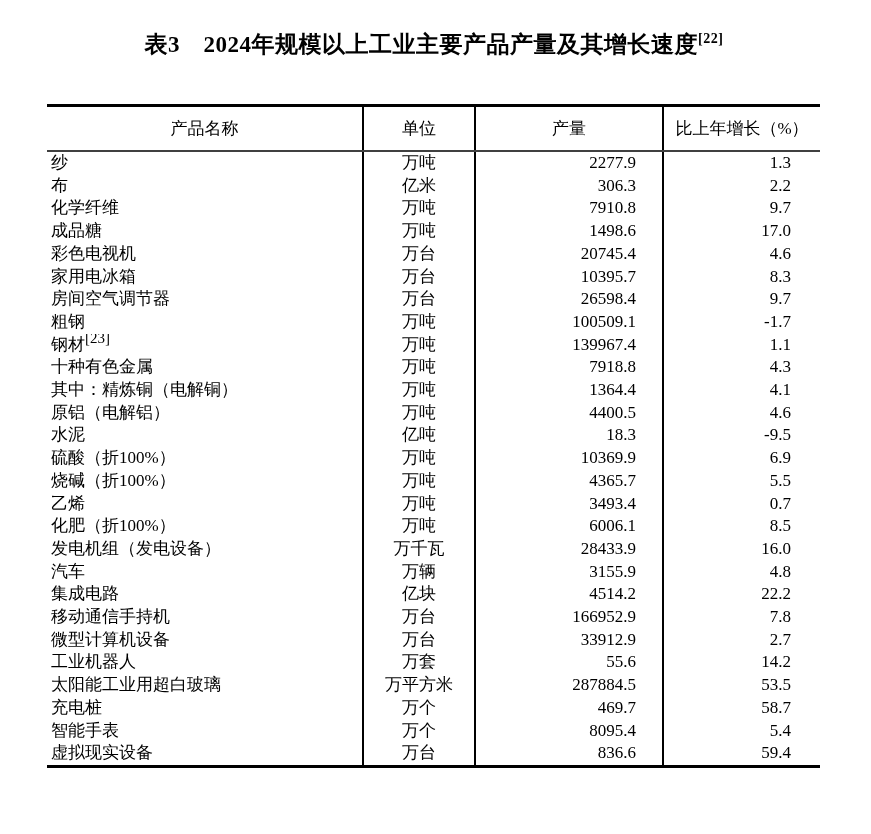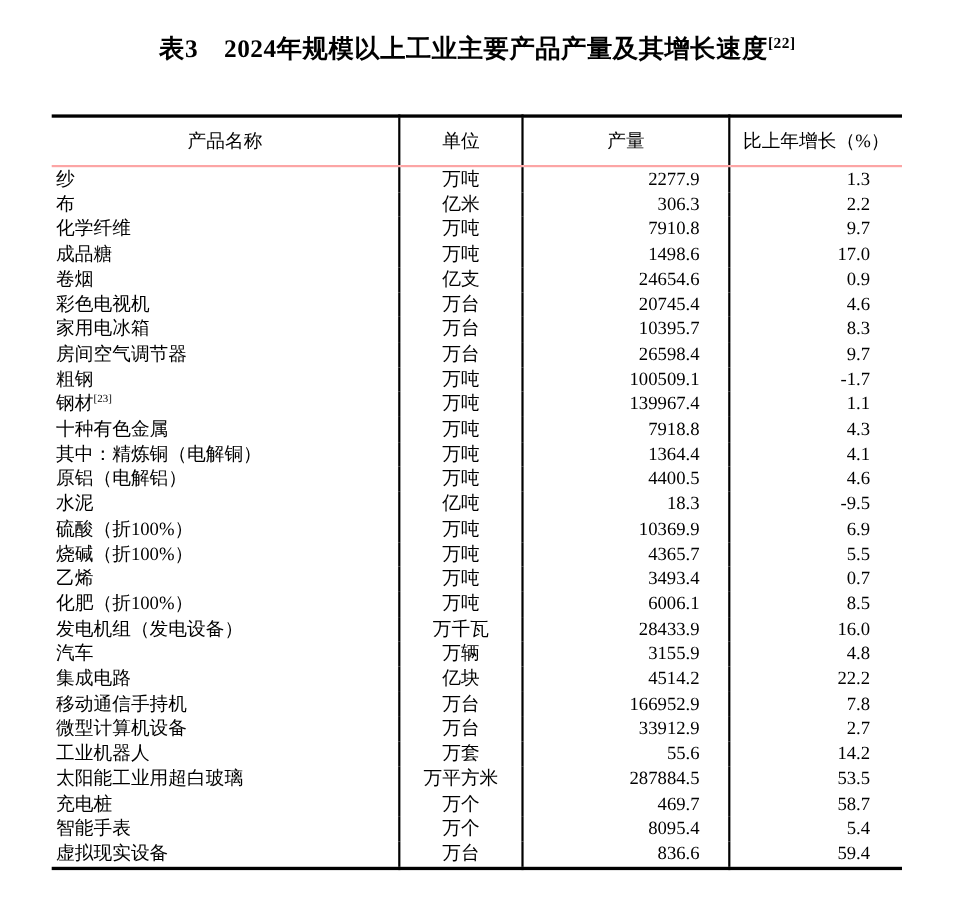--- a/index.html
+++ b/index.html
@@ -45,37 +45,37 @@
   col.c1 { width: 316px; }
   col.c2 { width: 112px; }
   col.c3 { width: 188px; }
   col.c4 { width: 157px; }
   thead th {
     font-weight: normal;
     font-size: 17px;
     height: 43px;
     text-align: center;
     vertical-align: middle;
-    border-bottom: 2px solid #fca5a5;
+    border-bottom: 2px solid #404040;
     padding: 0;
   }
   th + th, td + td {
     border-left: 2px solid #000000;
   }
   tbody td {
     font-size: 17px;
     height: 22.7px;
     padding: 0;
     vertical-align: middle;
     line-height: 22.7px;
     white-space: nowrap;
     overflow: hidden;
   }
   td.c-name { text-align: left; padding-left: 4px; }
-  td.c-name sup { font-size: 10px; vertical-align: super; line-height: 0; }
+  td.c-name sup { font-size: 15px; vertical-align: super; line-height: 0; }
   td.c-unit { text-align: center; }
   td.c-output { text-align: right; padding-right: 26px; }
   td.c-growth { text-align: right; padding-right: 29px; }
   .ind-1 { padding-left: 38px; }
   .ind-2 { padding-left: 85px; margin-top: 44px; }
 </style>
 </head>
 <body>
 
 <div class="page">
@@ -118,26 +118,20 @@
     <td class="c-output">7910.8</td>
     <td class="c-growth">9.7</td>
   </tr>
         <tr>
     <td class="c-name"><span>成品糖</span><sup></sup></td>
     <td class="c-unit">万吨</td>
     <td class="c-output">1498.6</td>
     <td class="c-growth">17.0</td>
   </tr>
         <tr>
-    <td class="c-name"><span>卷烟</span><sup></sup></td>
-    <td class="c-unit">亿支</td>
-    <td class="c-output">24654.6</td>
-    <td class="c-growth">0.9</td>
-  </tr>
-        <tr>
     <td class="c-name"><span>彩色电视机</span><sup></sup></td>
     <td class="c-unit">万台</td>
     <td class="c-output">20745.4</td>
     <td class="c-growth">4.6</td>
   </tr>
         <tr>
     <td class="c-name"><span>家用电冰箱</span><sup></sup></td>
     <td class="c-unit">万台</td>
     <td class="c-output">10395.7</td>
     <td class="c-growth">8.3</td>

